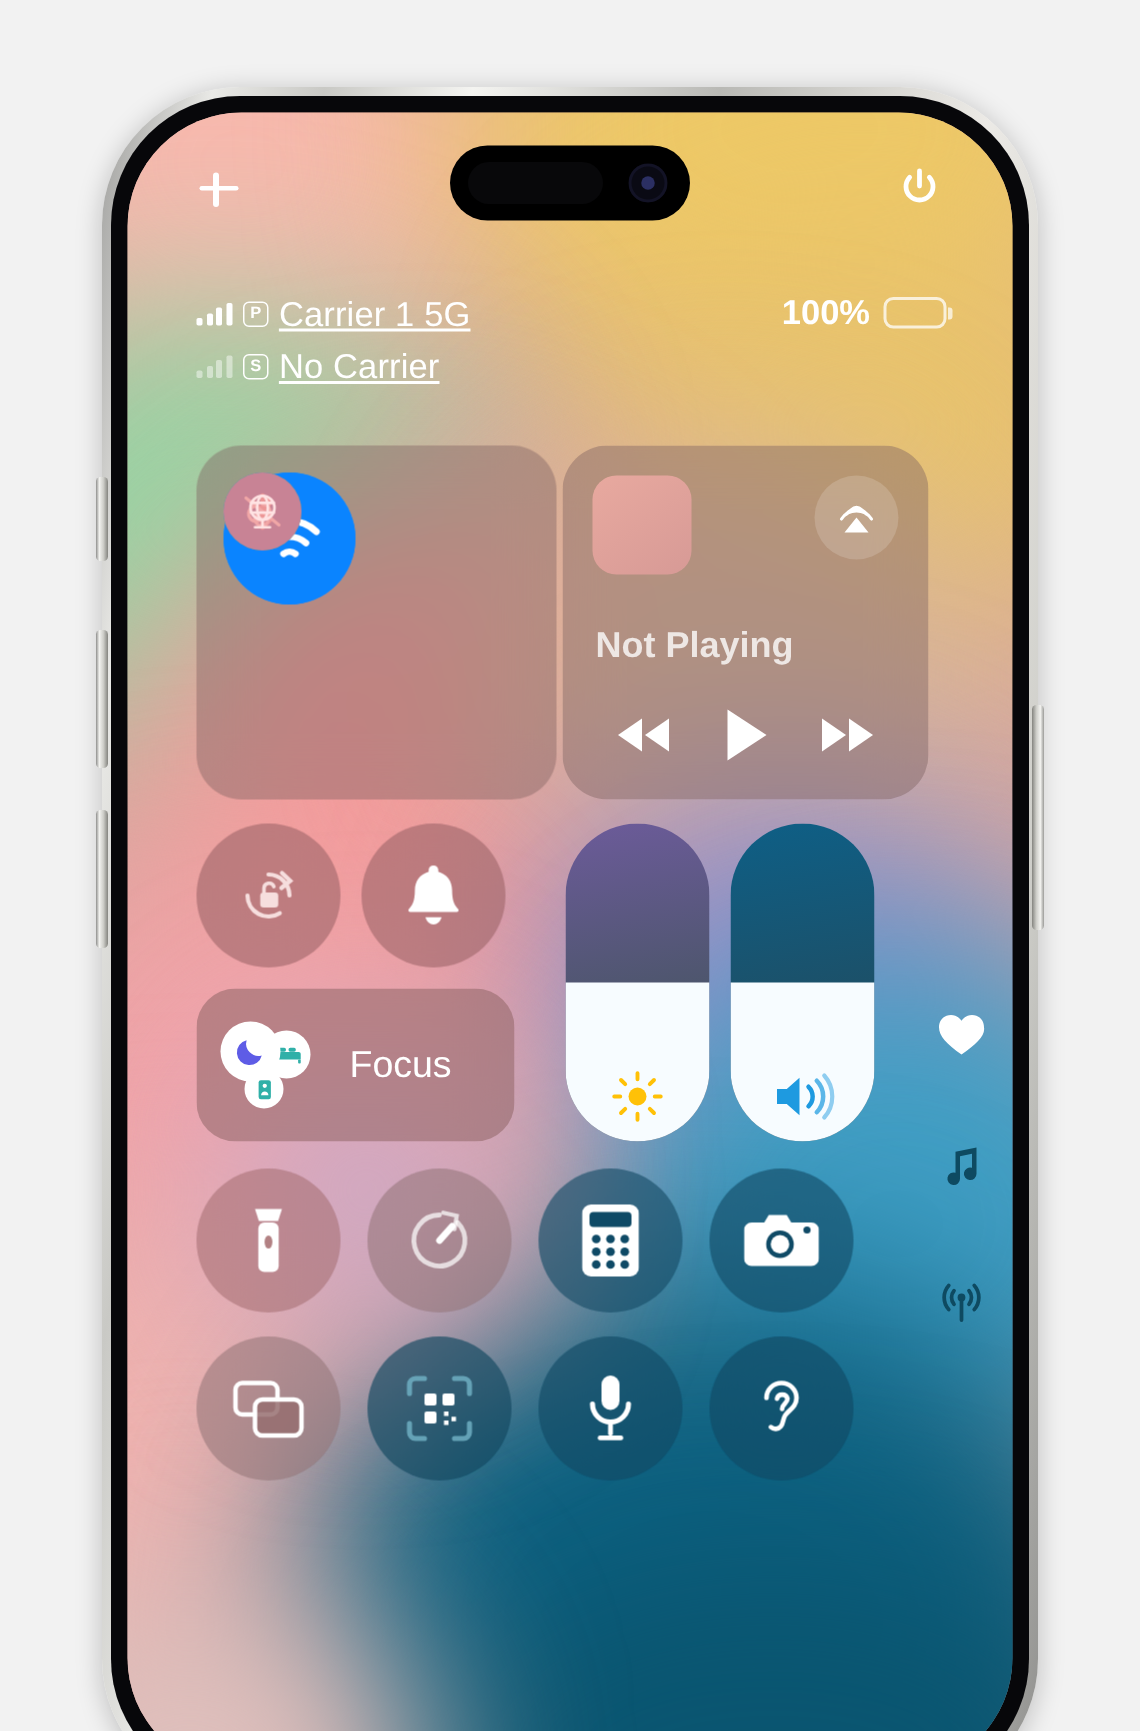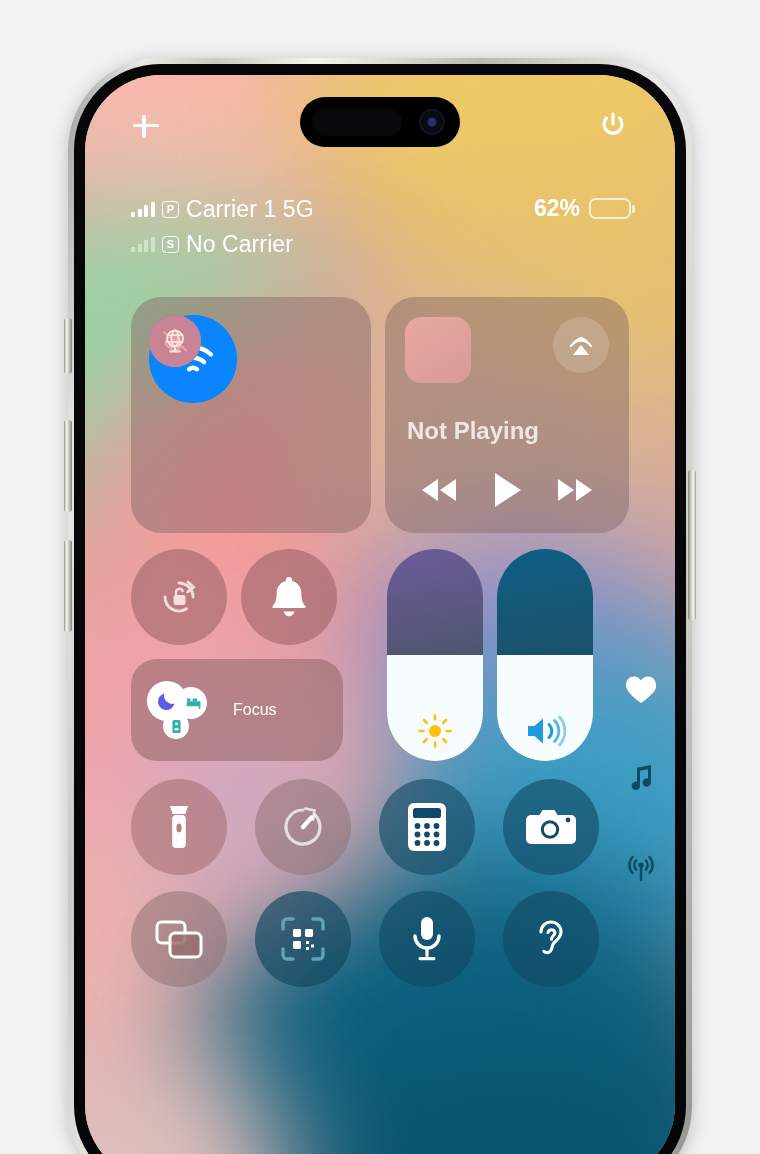--- a/index.html
+++ b/index.html
@@ -97,21 +97,21 @@
                cursor:pointer; }
 
   
   .status-bar { position:absolute; left:0; right:0; top:118px; height:72px; }
   .sb-left  { position:absolute; left:46px; top:0; }
   .sb-right { position:absolute; right:44px; top:2px;
               display:flex; align-items:center; gap:9px; }
   .sb-row { display:flex; align-items:center; gap:7px; height:32px; }
   .sb-row + .sb-row { margin-top:3px; }
   .sb-text { color:#fff; font-size:23px; font-weight:500; letter-spacing:.1px;
-             white-space:nowrap; }
+             white-space:nowrap;text-decoration:underline; }
   .sb-text.dim { color:#fff; }
   .bars { display:flex; align-items:flex-end; gap:2.4px; height:15px; }
   .bars i { width:4.2px; background:#fff; border-radius:1.2px; display:block; }
   .bars i:nth-child(1){height:5px}  .bars i:nth-child(2){height:8px}
   .bars i:nth-child(3){height:11.5px} .bars i:nth-child(4){height:15px}
   .bars.faded i { background: rgba(255,255,255,.45); }
   .simbadge { width:17px; height:17px; border-radius:4px;
               border:1.8px solid #fff; color:#fff; font-size:11px;
               font-weight:700; display:flex; align-items:center;
               justify-content:center; line-height:1; }
@@ -122,21 +122,21 @@
   .batt::after { content:''; position:absolute; right:-5.5px; top:50%;
                  transform:translateY(-50%); width:3px; height:8px;
                  border-radius:0 2px 2px 0; background:rgba(255,255,255,.7); }
 
   
   .cc { position:absolute; left:46px; top:222px; width:498px; }
 
   .module { border-radius:30px; background:rgba(120,92,92,.40);
             backdrop-filter: blur(18px); -webkit-backdrop-filter: blur(18px); }
 
-  .row { display:flex; gap:14px; }
+  .row { display:flex; gap:4px; }
 
   
   .conn { width:240px; height:236px; padding:18px; position:relative; }
   .toggle { position:absolute; border-radius:50%; display:flex;
             align-items:center; justify-content:center; cursor:pointer; }
   .t-big { width:88px; height:88px; }
   .t-sm  { width:52px; height:52px; }
   .t-off { background:rgba(255,255,255,.22); }
   .t-blue{ background:#0a84ff; }
   .t-green{ background:#30d158; }
@@ -167,21 +167,21 @@
   .focus-tile { margin-top:14px; width:212px; height:102px; border-radius:26px;
                 background:rgba(140,98,98,.52); display:flex; align-items:center;
                 padding-left:16px; gap:14px; cursor:pointer;
                 backdrop-filter: blur(18px); -webkit-backdrop-filter: blur(18px); }
   .focus-badges { position:relative; width:72px; height:62px; flex:none; }
   .fb { position:absolute; border-radius:50%; background:#fff;
         display:flex; align-items:center; justify-content:center; }
   .fb1 { left:0;   top:2px;  width:40px; height:40px; z-index:3; }
   .fb2 { left:28px;top:8px;  width:32px; height:32px; z-index:2; }
   .fb3 { left:16px;top:34px; width:26px; height:26px; z-index:1; }
-  .focus-label { color:#fff; font-size:16px; font-weight:500; }
+  .focus-label { color:#fff; font-size:25px; font-weight:500; }
 
   
   .sliders { display:flex; gap:14px; margin-left:2px; }
   .slider { width:96px; height:212px; border-radius:48px; overflow:hidden;
             position:relative; cursor:pointer; }
   .sl-track { position:absolute; inset:0; }
   .sl-bright { background:linear-gradient(170deg,#6c5b9a 0%,#4a5568 60%,#3d4a5c 100%); }
   .sl-vol    { background:linear-gradient(170deg,#0e5f86 0%,#1d4f66 60%,#1b4558 100%); }
   .sl-fill { position:absolute; left:0; right:0; bottom:0;
              background:#f7fcff; display:flex; align-items:center;
@@ -272,21 +272,21 @@
             <i></i>
               <i></i>
               <i></i>
               <i></i>
           </span>
           <span class="simbadge">S</span>
           <span class="sb-text dim">No Carrier</span>
         </div>
       </div>
       <div class="sb-right">
-        <span class="batt-pct">62%</span>
+        <span class="batt-pct">100%</span>
         <span class="batt">
           <span class="batt-fill" id="batt-fill" style="width: 100%;"></span>
         </span>
       </div>
     </div>
 
     <div class="cc">
 
       <div class="row">
 

